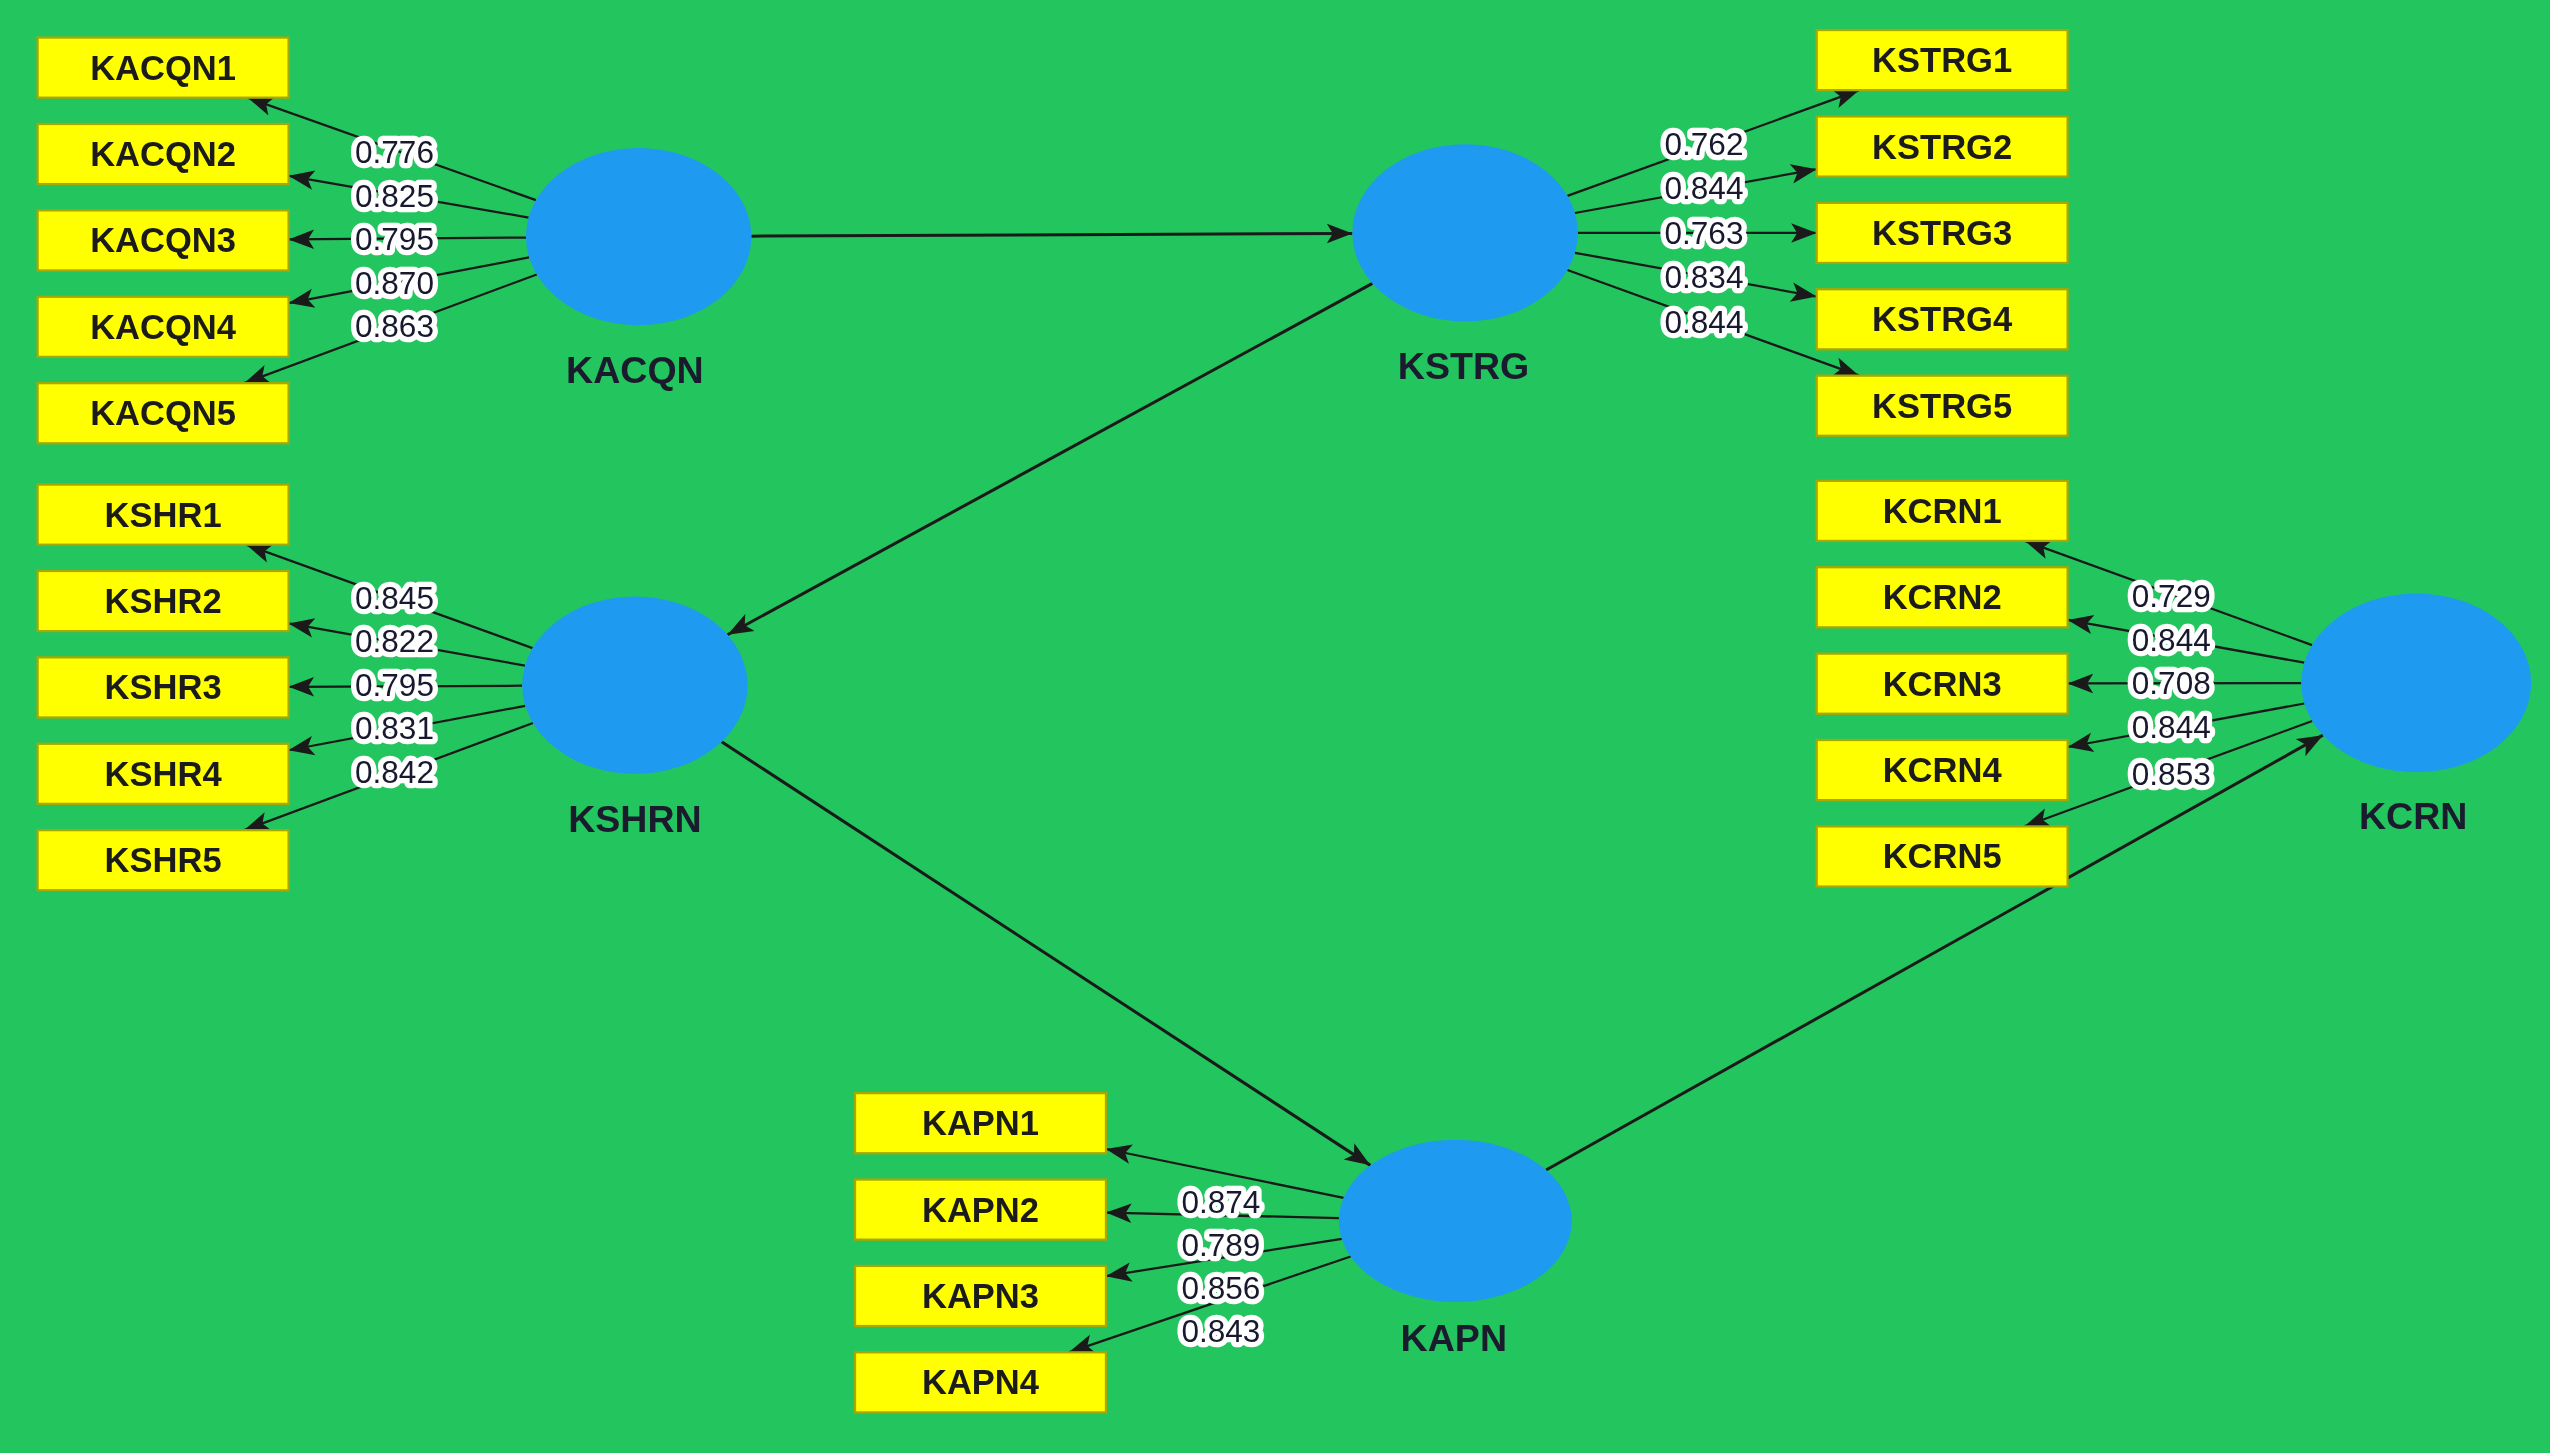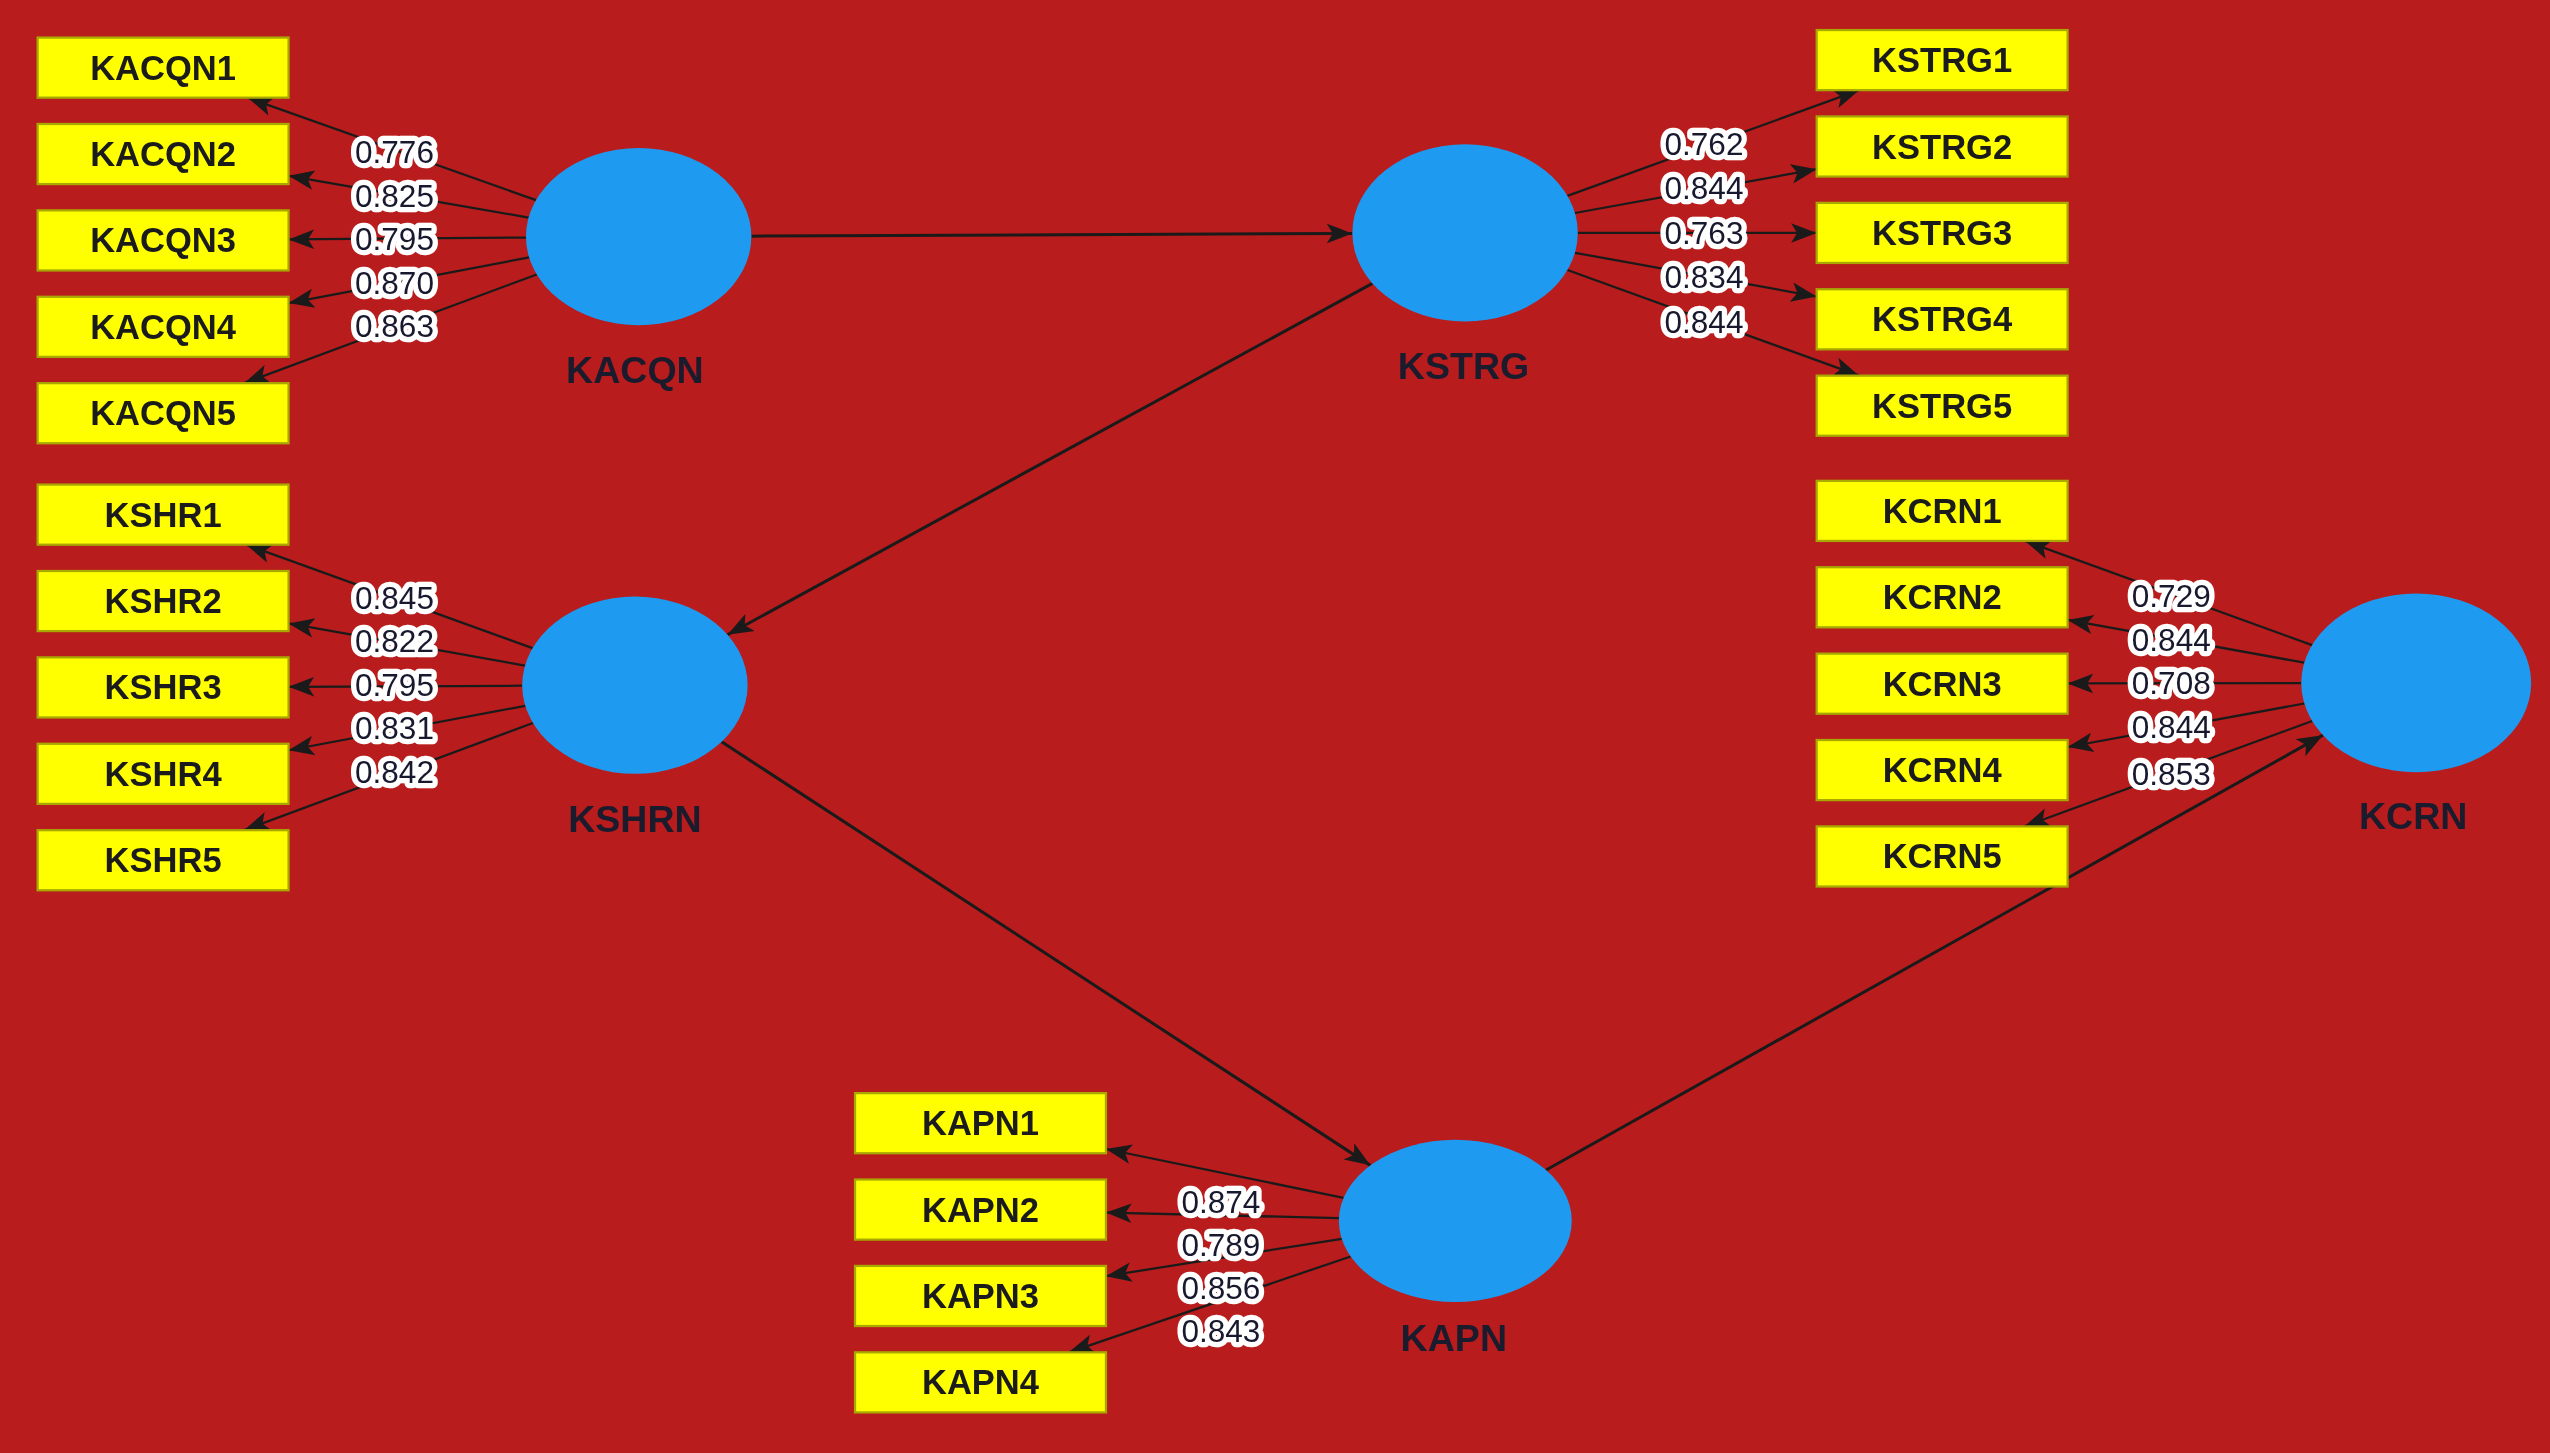--- a/index.html
+++ b/index.html
@@ -4,21 +4,21 @@
 <style>
   html, body {
     margin: 0;
     padding: 0;
     background: #ffffff;
   }
   #stage {
     position: relative;
     width: 2550px;
     height: 1453px;
-    background: #b91c1c;
+    background: #22c55e;
     overflow: hidden;
     font-family: "Liberation Sans", sans-serif;
   }
   svg { display: block; }
   .ind-line, .struct-line {
     fill: none;
     stroke-linecap: butt;
   }
   .ind-box { stroke-width: 3px; }
   .ind-label {

